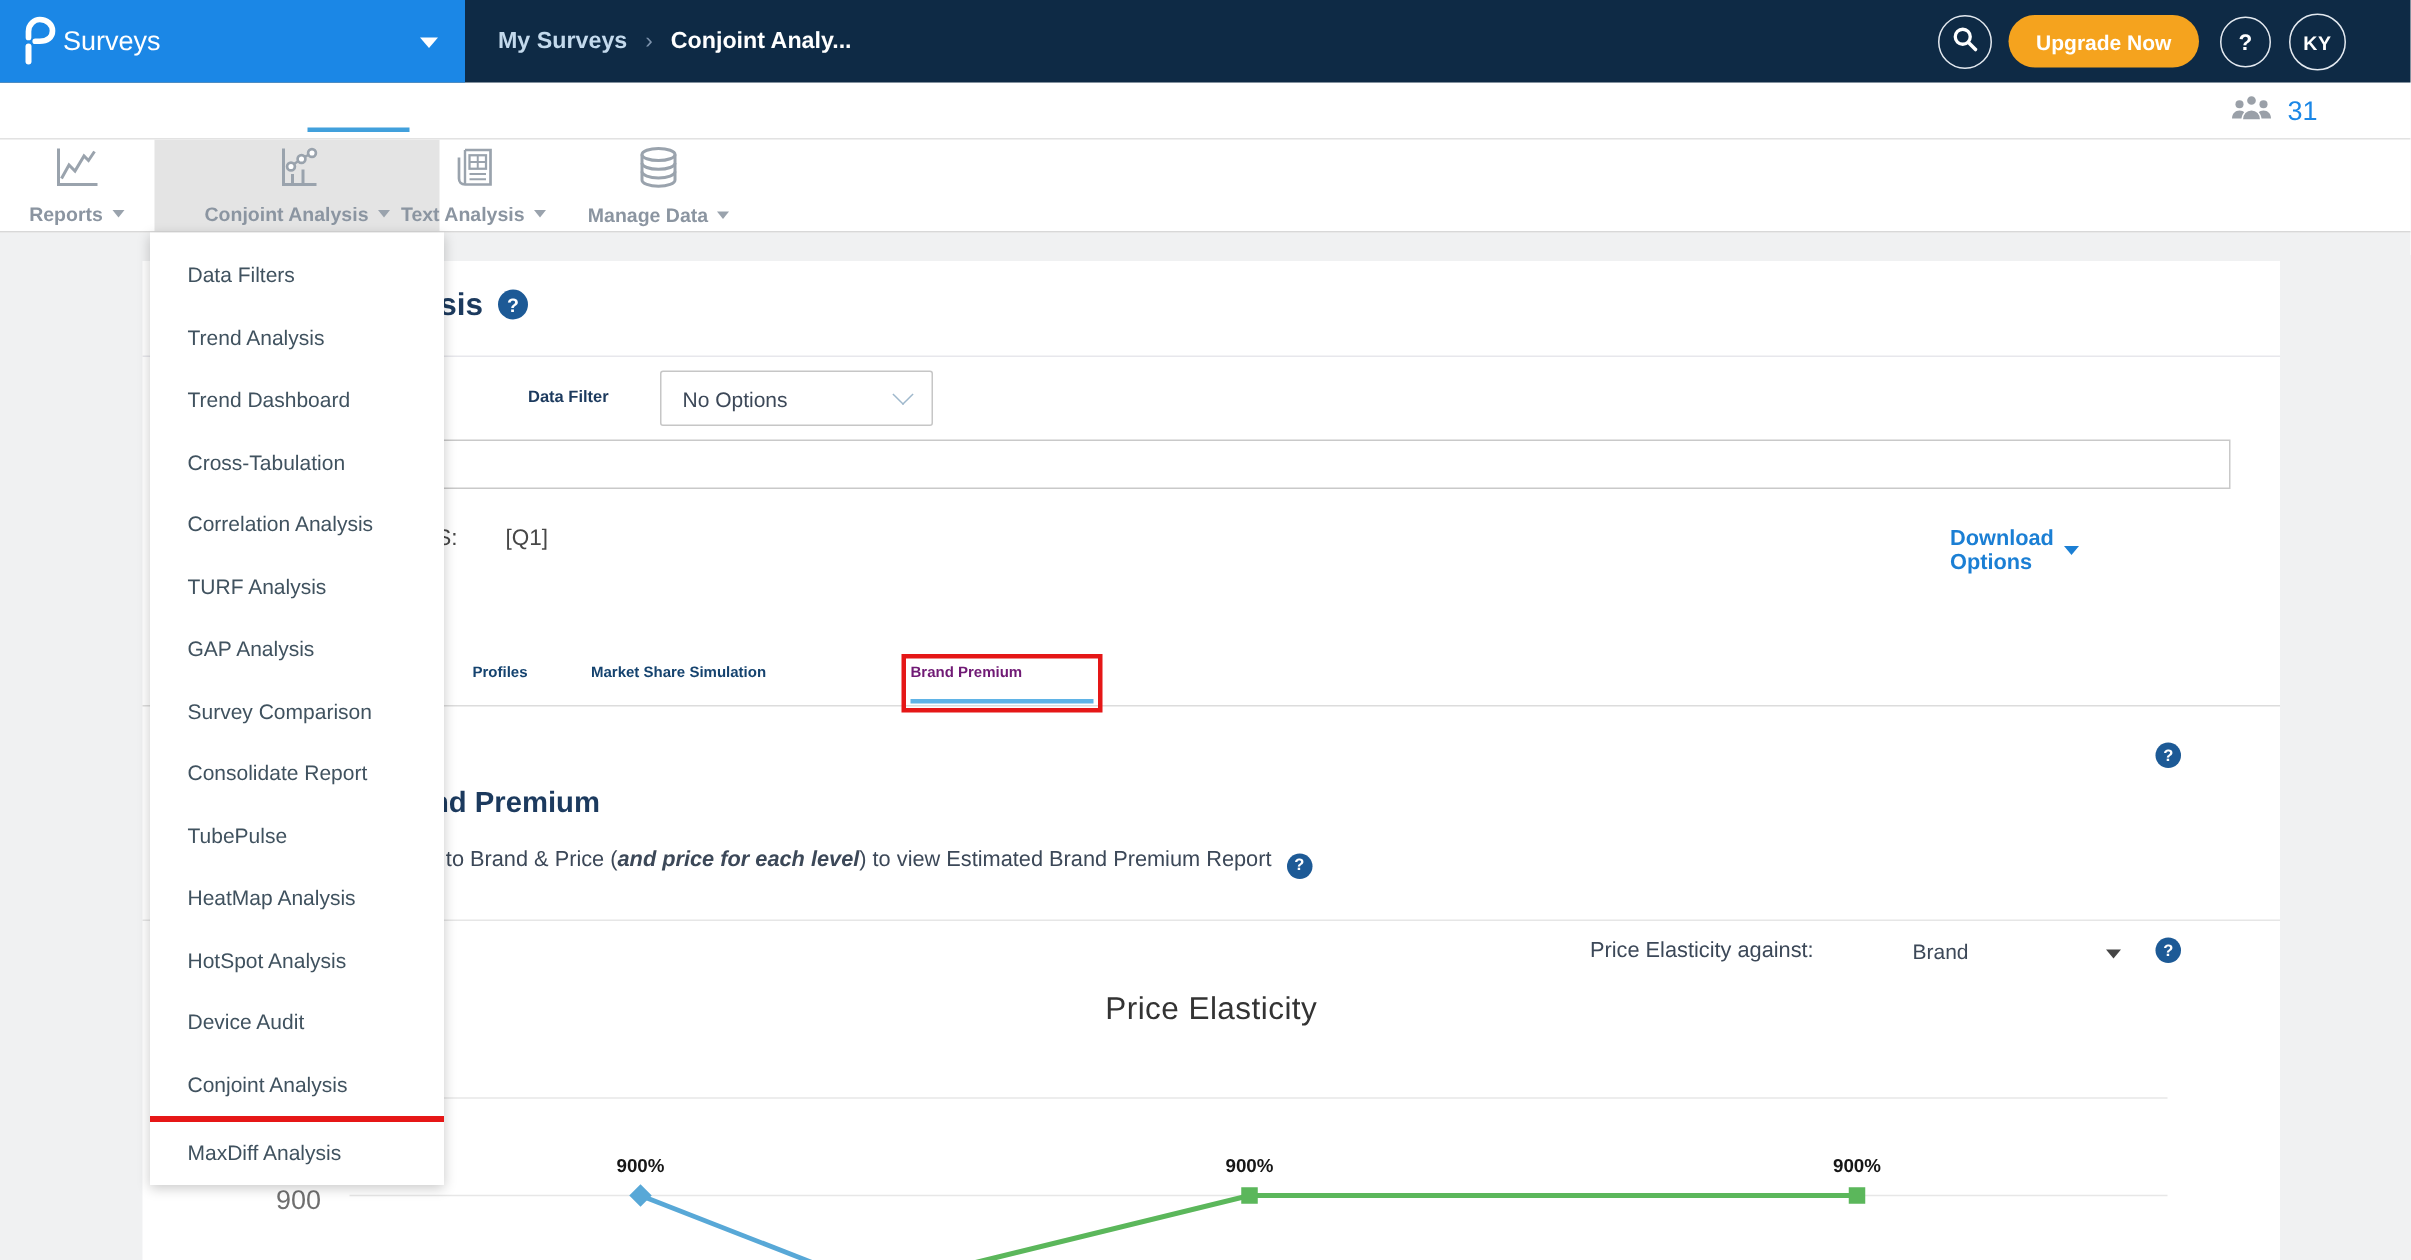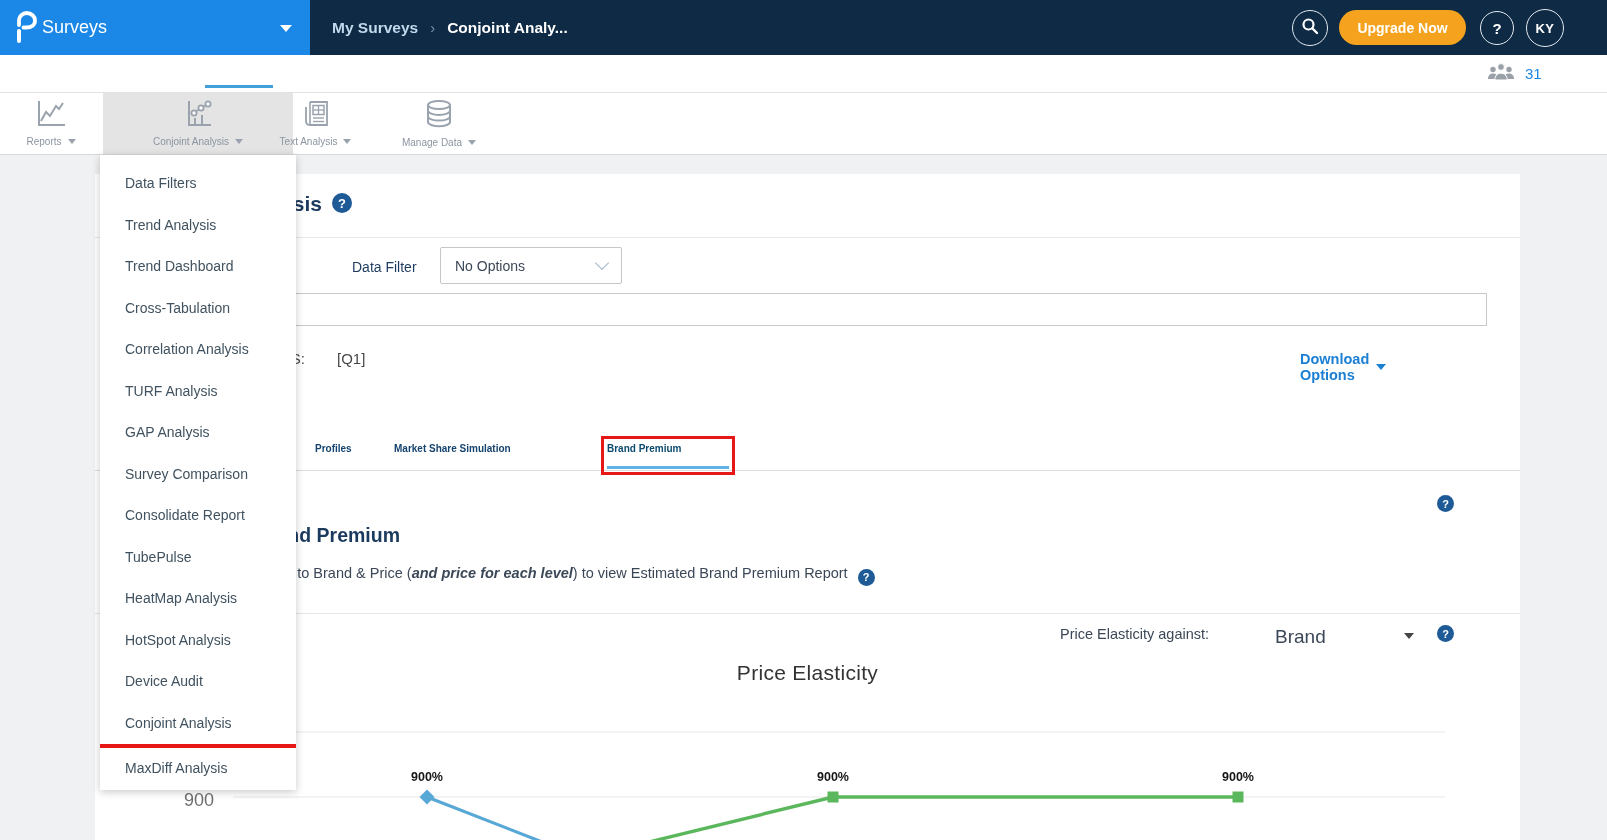--- a/index.html
+++ b/index.html
@@ -23,66 +23,66 @@
       color:#fff;font-size:14px;font-weight:700;font-family:"Liberation Sans",sans-serif;cursor:pointer;}
   .tb-help{left:1480px;top:11px;width:32px;height:32px;font-size:15px;font-weight:700;}
   .tb-avatar{left:1526px;top:9px;width:36px;height:36px;font-size:13px;font-weight:700;letter-spacing:.5px;}
   .tb-search{left:1292px;top:10px;width:34px;height:34px;}
 
   
   .nav{left:0;top:55px;width:1607px;height:37px;background:#fff;border-bottom:1px solid #e2e2e2;z-index:60;}
   .nav-item{top:62px;font-size:15.5px;font-weight:700;color:#1d3e6d;cursor:pointer;}
   .nav-underline{left:205px;top:85px;width:68px;height:2.5px;background:#41a0dc;}
   .nav-count{left:1486px;top:62px;display:flex;align-items:center;gap:9px;}
-  .nav-count span{color:#1b87e6;font-size:15px;}
+  .nav-count span{color:#1b87e6;font-size:18px;}
 
   
   .toolbar{left:0;top:93px;width:1607px;height:61px;background:#fff;border-bottom:1px solid #d8d8d8;z-index:55;}
   .tool{top:93px;height:61px;display:flex;flex-direction:column;align-items:center;justify-content:center;gap:4px;cursor:pointer;}
-  .tool-label{display:flex;align-items:center;gap:6px;font-size:10px;color:#8b95a1;font-weight:400;}
+  .tool-label{display:flex;align-items:center;gap:6px;font-size:13px;color:#8b95a1;font-weight:700;}
   .tool-caret{width:0;height:0;border-left:4px solid transparent;border-right:4px solid transparent;border-top:5px solid #9aa3ad;}
   .tool-active{background:#e4e4e4;}
 
   
   .menu{left:100px;top:155px;width:196px;background:#fff;z-index:80;
         box-shadow:0 2px 8px rgba(0,0,0,.22);padding:8px 0 0 0;}
   .menu-item{height:41.5px;line-height:41.5px;padding-left:25px;font-size:14px;color:#40525f;cursor:pointer;white-space:nowrap;}
   .menu-redline{height:4px;background:#e61717;}
 
   
   .panel{left:95px;top:174px;width:1425px;height:666px;background:#fff;z-index:1;}
   .divider{height:1px;background:#e7e7ec;}
   .page-title{left:100px;top:192px;width:222px;text-align:right;font-size:21px;font-weight:600;color:#1c3a5e;z-index:2;}
   .help{display:inline-flex;align-items:center;justify-content:center;border-radius:50%;
         background:#1d5a96;color:#fff;font-weight:700;}
   .help-20{width:20px;height:20px;font-size:13px;}
   .help-17{width:17px;height:17px;font-size:11px;}
-  .df-label{left:352px;top:259px;font-size:14px;font-weight:400;color:#1c3a5e;z-index:2;}
+  .df-label{left:352px;top:259px;font-size:11px;font-weight:700;color:#1c3a5e;z-index:2;}
   .df-select{left:440px;top:247px;width:182px;height:37px;border:1px solid #c6c6c6;border-radius:2px;background:#fff;
         display:flex;align-items:center;justify-content:space-between;padding:0 14px;box-sizing:border-box;cursor:pointer;z-index:2;}
   .df-select span{font-size:14px;color:#3c4858;}
   .chev{width:9px;height:9px;border-right:1.6px solid #9fb8cc;border-bottom:1.6px solid #9fb8cc;
         transform:rotate(45deg);margin-top:-5px;}
   .wide-bar{left:112px;top:293px;width:1375px;height:33px;background:#fff;border:1px solid #c9c9c9;box-sizing:border-box;z-index:2;}
   .q-label{left:180px;top:350px;width:125px;text-align:right;font-size:15px;color:#474747;z-index:2;}
   .q-value{left:337px;top:350px;font-size:15px;color:#474747;z-index:2;}
   .download{left:1300px;top:351px;display:flex;align-items:center;gap:7px;color:#1b7fd4;font-size:14.5px;font-weight:700;cursor:pointer;z-index:2;}
   .dl-caret{width:0;height:0;border-left:5px solid transparent;border-right:5px solid transparent;border-top:6px solid #1b7fd4;}
 
   .tab{top:443px;font-size:10px;font-weight:700;color:#15436f;cursor:pointer;z-index:2;}
-  .tab-active{color:#0c4a6e;}
+  .tab-active{color:#701a75;}
   .tab-underline{left:607px;top:466px;width:122px;height:3px;background:#5fb3e6;z-index:2;}
   .tab-border{left:95px;top:470px;width:1425px;height:1px;background:#dcdcdc;z-index:2;}
   .anno-box{left:601px;top:436px;width:134px;height:39px;border:3px solid #e51717;box-sizing:border-box;z-index:3;}
 
   .section-heading{left:144px;top:524px;width:256px;text-align:right;font-size:19.5px;font-weight:700;color:#1c3a5e;z-index:2;}
   .section-note{left:179px;top:565px;font-size:14.5px;color:#3c4858;z-index:2;white-space:nowrap;}
   .section-note em{font-style:italic;font-weight:bold;}
   .pe-label{left:1060px;top:626px;font-size:14.5px;color:#3c4858;z-index:2;}
-  .pe-value{left:1275px;top:626px;font-size:19px;color:#3c4858;z-index:2;}
+  .pe-value{left:1275px;top:626px;font-size:14px;color:#3c4858;z-index:2;}
   .pe-caret{left:1404px;top:633px;width:0;height:0;border-left:5px solid transparent;border-right:5px solid transparent;
         border-top:6px solid #454545;z-index:2;cursor:pointer;}
   .chart-title{left:95px;top:661px;width:1425px;text-align:center;font-size:21px;font-weight:500;color:#333;letter-spacing:.3px;z-index:2;}
   .chart-svg{left:95px;top:640px;z-index:2;pointer-events:none;}
   .pt-label{top:770px;width:90px;text-align:center;font-size:12.5px;font-weight:700;color:#161616;z-index:2;}
   .y-tick{left:178px;top:790px;width:36px;text-align:right;font-size:18px;color:#6f6f6f;z-index:2;}
 </style>
 </head>
 <body>
 

